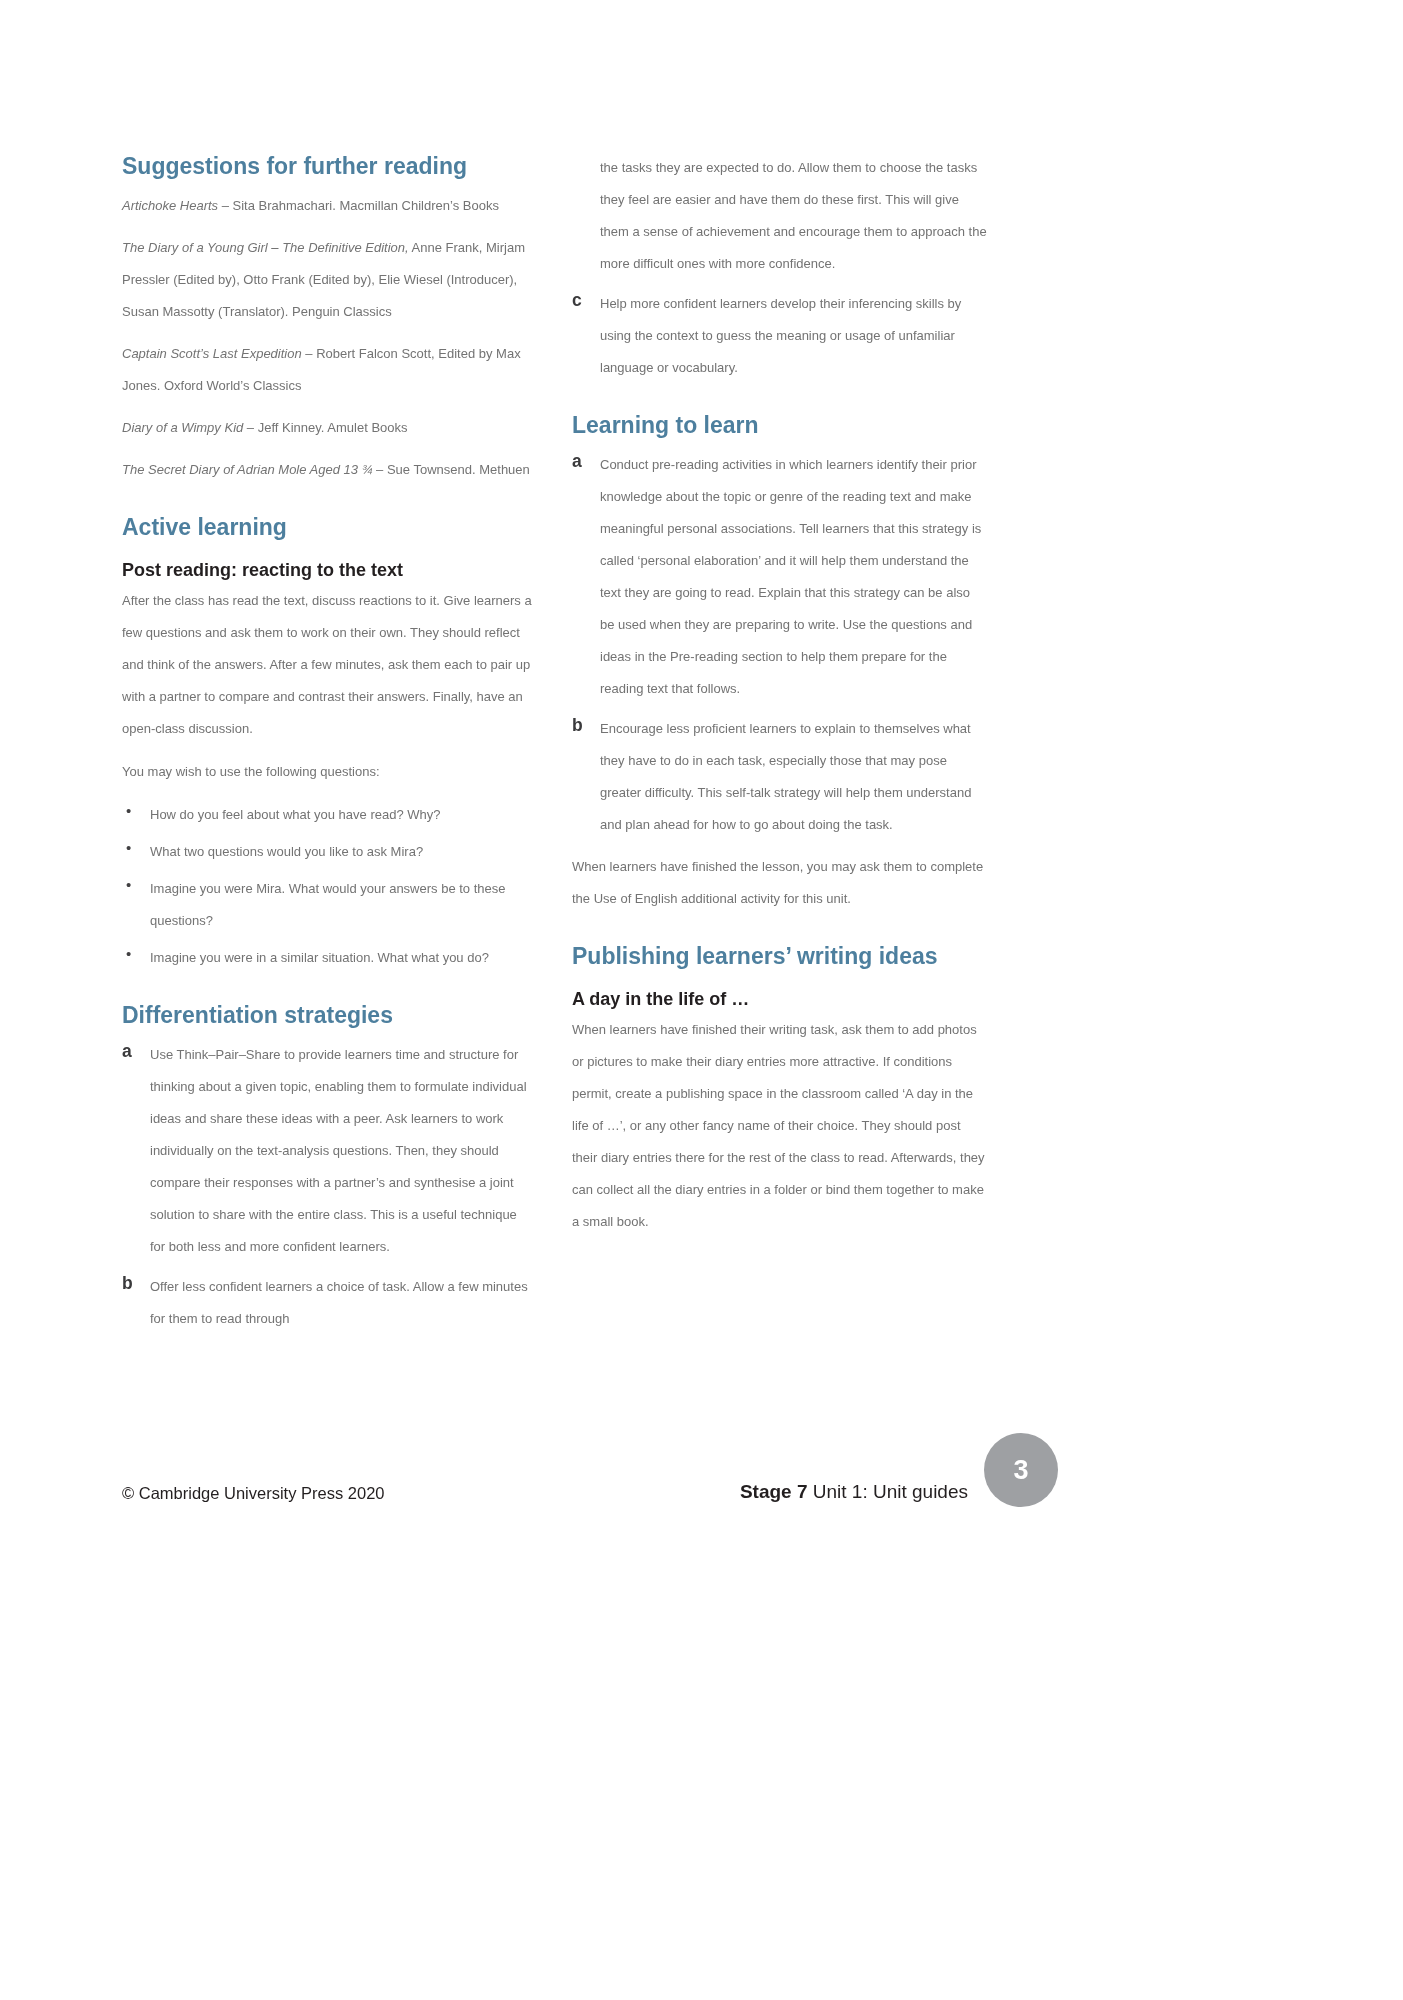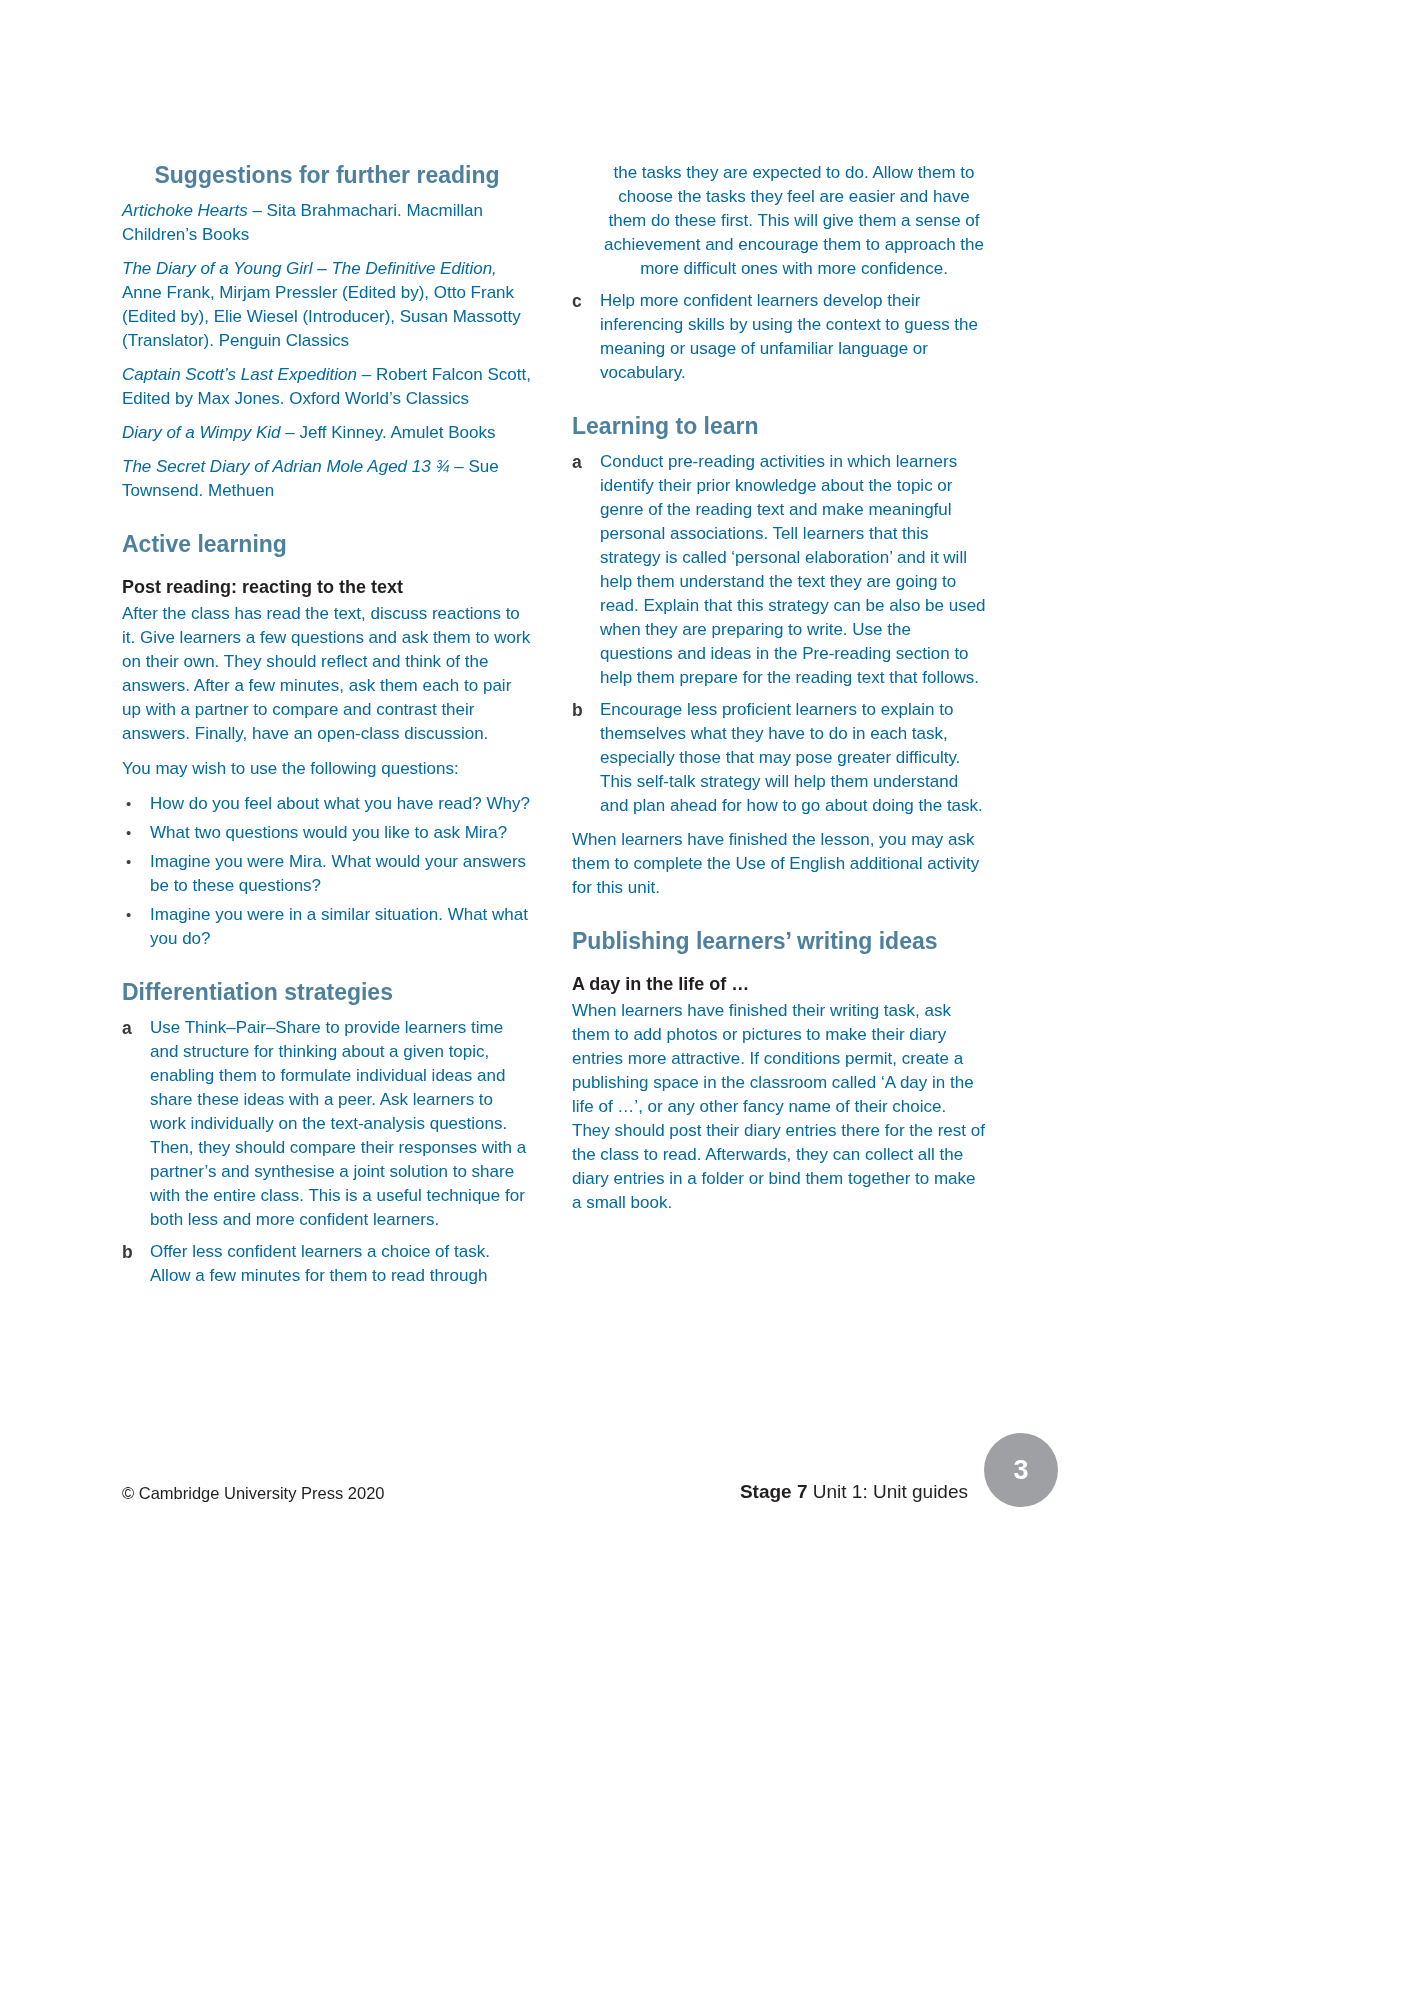--- a/index.html
+++ b/index.html
@@ -19,41 +19,41 @@
     position: absolute;
     left: 122px;
     top: 148px;
     width: 866px;
     display: flex;
     gap: 40px;
   }
   .col { flex: none; }
   .col-left { width: 410px; }
   .col-right { width: 416px; }
-  .col > :first-child { margin-top: 13px; text-align: center; }
+  .col > :first-child { margin-top: 4px; }
 
   h2 {
     color: #4d7f9e;
     font-size: 23px;
     line-height: 28px;
     font-weight: bold;
     margin: 27px 0 10px 0;
     letter-spacing: 0;
   }
   h3 {
     color: #231f20;
     font-size: 18px;
     line-height: 24px;
     font-weight: bold;
     margin: 17px 0 3px 0;
   }
   p, .li-text, .bullet-text {
-    color: #0369a1;
-    font-size: 17px;
-    line-height: 24px;
+    color: #737373;
+    font-size: 13px;
+    line-height: 32px;
   }
   p { margin: 0 0 11px 0; }
   p.book { margin-bottom: 10px; }
   em { font-style: italic; }
 
   ul.bullets { list-style: none; margin: 2px 0 14px 0; }
   ul.bullets li { display: flex; margin-bottom: 5px; }
   ul.bullets .dot {
     flex: none;
     width: 28px;

